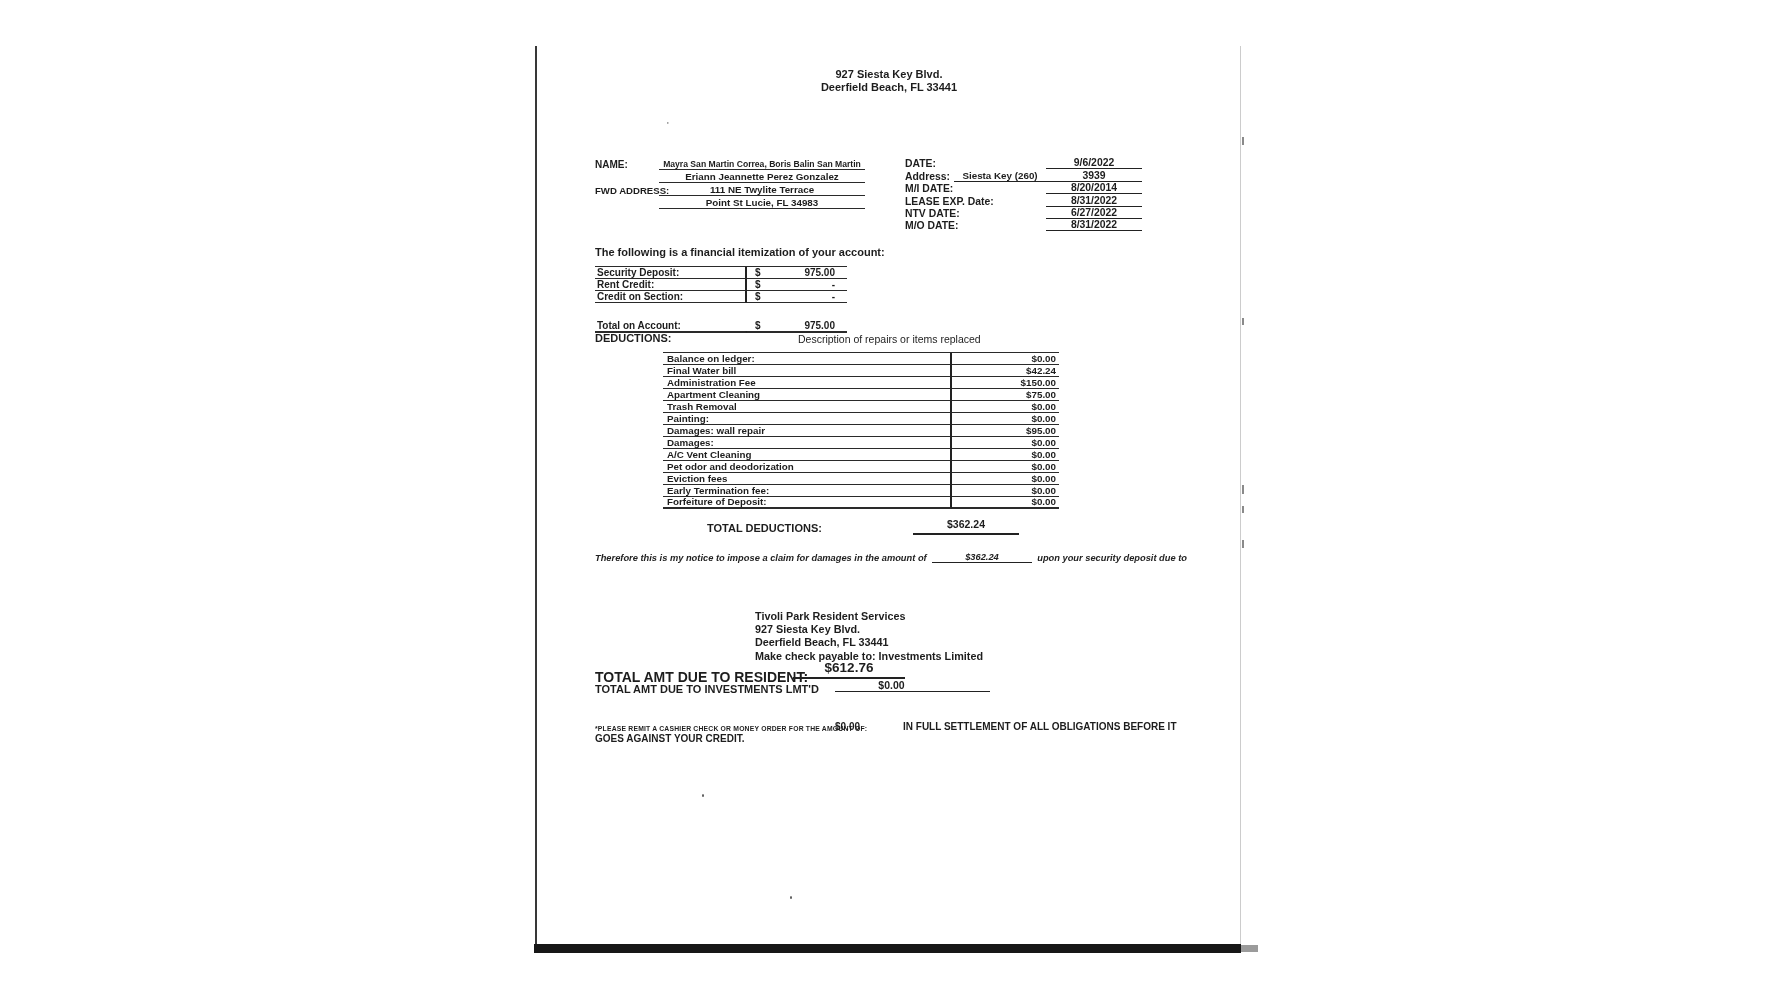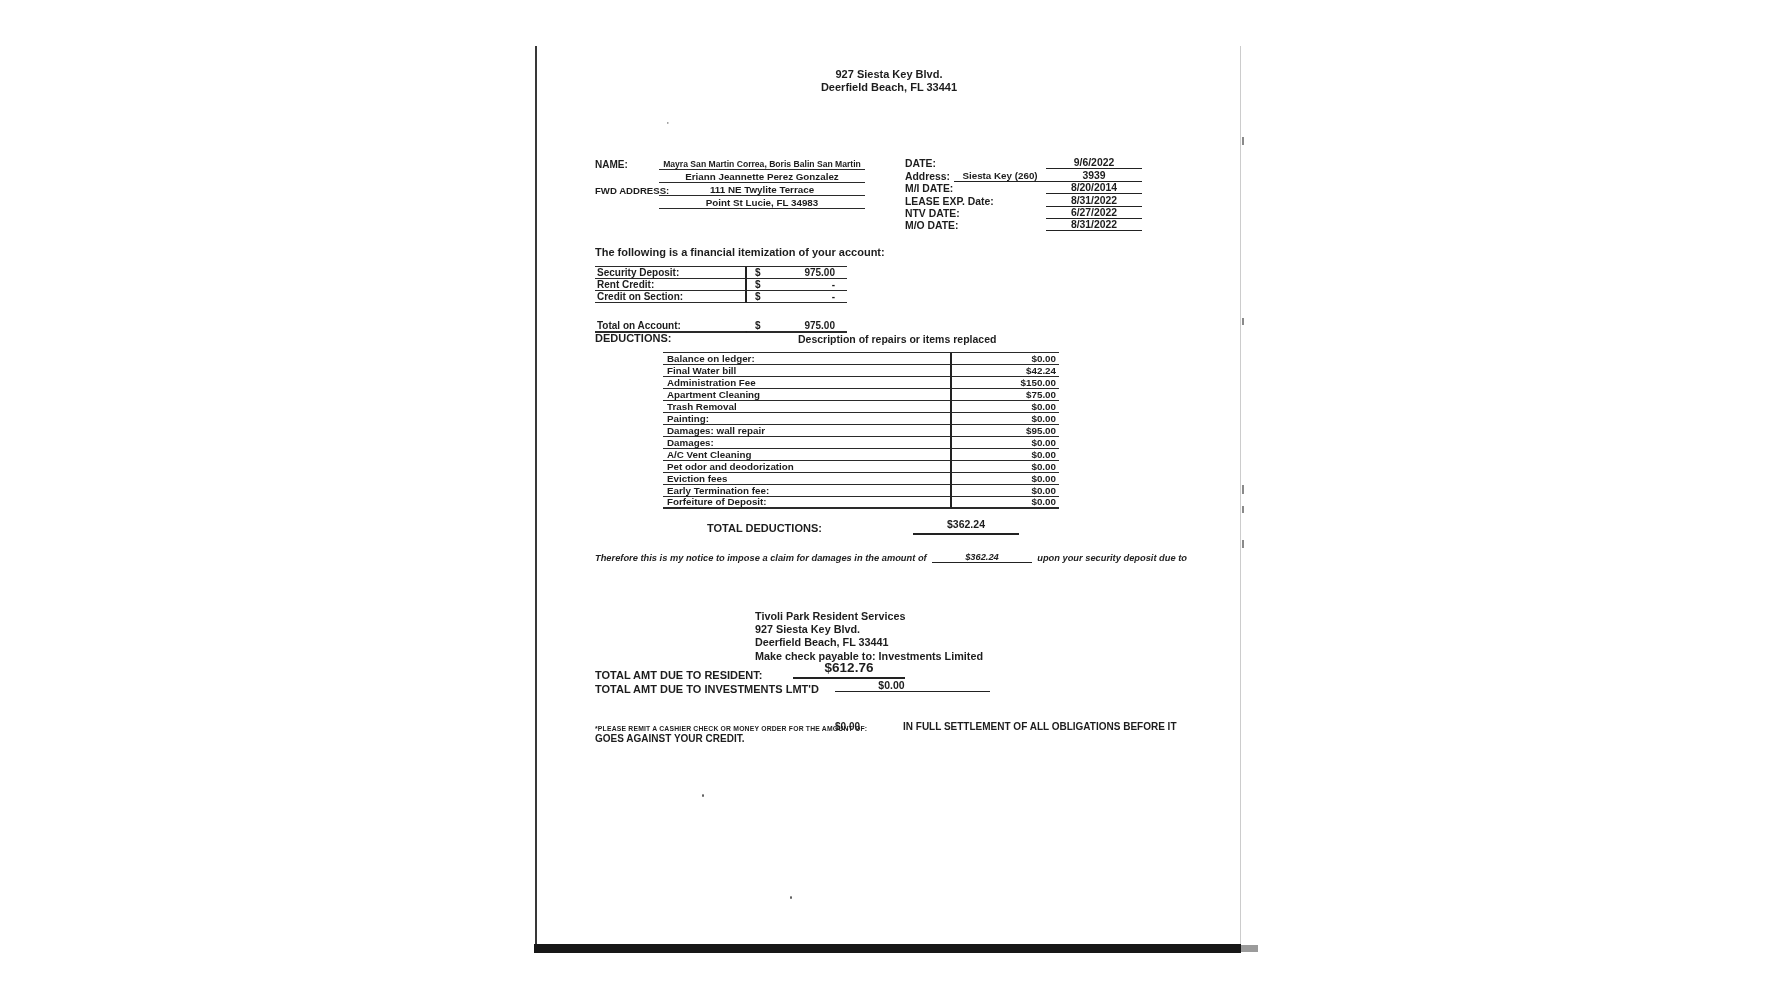--- a/index.html
+++ b/index.html
@@ -35,39 +35,39 @@
 
   .intro { position:absolute; top:246px; left:60px; font-size:11px; font-weight:700; }
 
   .itable { position:absolute; top:266px; left:60px; width:252px; border-top:1px solid #2a2a2a; }
   .irow   { display:flex; height:12px; }
   .ilabel { width:152px; box-sizing:border-box; border-right:2px solid #222; border-bottom:1px solid #2a2a2a; font-size:10px; font-weight:700; padding-left:2px; display:flex; align-items:flex-end; }
   .iamt   { flex:1; border-bottom:1px solid #2a2a2a; display:flex; justify-content:space-between; align-items:flex-end; font-size:10px; font-weight:700; padding:0 12px 0 8px; }
   .irow.last .ilabel, .irow.last .iamt { border-bottom-width:2px;margin-top:28px; }
 
   .dedhead { position:absolute; top:332px; left:60px; font-size:11px; font-weight:700; }
-  .deddesc { position:absolute; top:333px; left:222px; font-size:10.5px; font-weight:700;padding-left:41px; }
+  .deddesc { position:absolute; top:333px; left:222px; font-size:10.5px; font-weight:400;padding-left:41px; }
 
   .dtable { position:absolute; top:352px; left:128px; width:396px; border-top:1px solid #2a2a2a; }
   .drow   { display:flex; height:12px; }
   .dlabel { flex:1; border-right:2px solid #222; border-bottom:1px solid #2a2a2a; font-size:9.8px; font-weight:700; padding-left:4px; display:flex; align-items:flex-end; white-space:nowrap; }
   .damt   { width:104px; border-bottom:1px solid #2a2a2a; font-size:9.8px; font-weight:700; padding-right:3px; display:flex; justify-content:flex-end; align-items:flex-end; }
   .drow:last-child .dlabel, .drow:last-child .damt { border-bottom-width:2px; }
 
   .dtotal-label  { position:absolute; top:522px; left:172px; font-size:11px; font-weight:700; }
   .dtotal-amount { position:absolute; top:518px; left:378px; width:106px; height:15px; border-bottom:2px solid #222; text-align:center; font-size:10.5px; font-weight:700; }
 
   .notice { position:absolute; top:551px; left:60px; width:592px; font-style:italic; font-weight:700; font-size:9.3px; color:#222; }
   .nline  { height:12.2px; white-space:nowrap; }
   .nline1 { display:flex; align-items:flex-end; }
   .nclaim { width:150px; border-bottom:1px solid #222; text-align:center; margin:0 5px; }
 
   .remit { position:absolute; top:610px; left:220px; font-size:10.8px; font-weight:700; line-height:13.2px; white-space:nowrap; }
 
-  .trow1-label  { position:absolute; top:669px; left:60px; font-size:11px; font-weight:700; }
+  .trow1-label  { position:absolute; top:669px; left:60px; font-size:14px; font-weight:700; }
   .trow1-amount { position:absolute; top:660px; left:258px; width:112px; height:17px; text-align:center; font-size:13.5px; font-weight:700; border-bottom:2px solid #222; }
   .trow2-label  { position:absolute; top:683px; left:60px; font-size:11px; font-weight:700; }
   .trow2-amount { position:absolute; top:679px; left:300px; width:155px; height:13px; border-bottom:1.5px solid #222; font-size:10.5px; font-weight:700; text-align:center; padding-right:42px; box-sizing:border-box; }
 
   .fn1       { position:absolute; top:725px; left:60px; font-size:6.8px; font-weight:700; letter-spacing:.2px; }
   .fn-amount { position:absolute; top:721px; left:300px; font-size:10px; font-weight:700; }
   .fn-settle { position:absolute; top:721px; left:368px; font-size:10px; font-weight:700; }
   .fn2       { position:absolute; top:733px; left:60px; font-size:10px; font-weight:700; }
 
   .tracking { position:absolute; top:770px; left:370px; width:238px; height:48px; border:2px solid #161616; box-sizing:border-box; }

